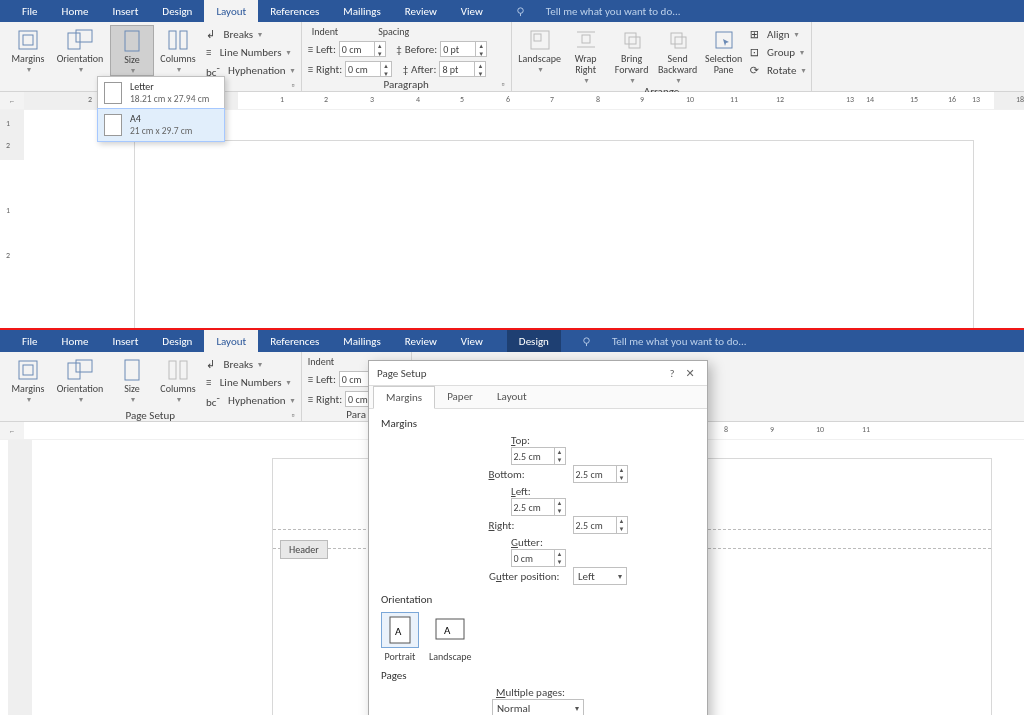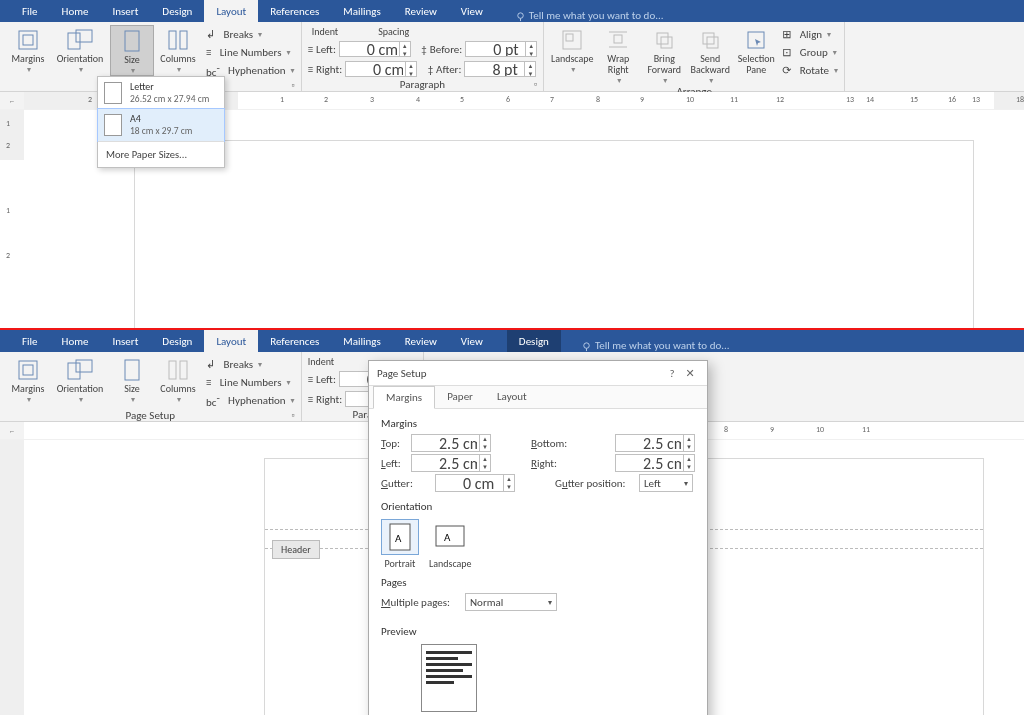--- a/index.html
+++ b/index.html
@@ -14,40 +14,40 @@
 }
 *{box-sizing:border-box;font-family:"Segoe UI",Calibri,Arial,sans-serif;font-size:11px;color:var(--text);}
 body{margin:0;background:#fff;width:1024px;}
 .word-instance{position:relative;}
 
 
 .tabbar{height:22px;background:var(--word-blue);display:flex;align-items:stretch;padding-left:10px;}
 .tab{padding:0 12px;display:flex;align-items:center;color:#fff;cursor:pointer;}
 .tab.active{background:var(--tab-active);color:var(--word-blue);}
 .tab.context{background:var(--word-blue-dark);}
-.tellme{display:flex;align-items:flex-end;color:#bcd0ea;padding-left:20px;gap:3px;}
+.tellme{display:flex;align-items:center;color:#bcd0ea;padding-left:20px;gap:20px;}
 .tellme svg{width:11px;height:11px;}
 
 
 .ribbon{height:70px;background:var(--gray-light);display:flex;border-bottom:1px solid var(--gray-border);}
 .group{display:flex;flex-direction:column;padding:0 6px;border-right:1px solid var(--gray-border);}
 .group-body{flex:1;display:flex;align-items:flex-start;gap:2px;padding-top:3px;}
 .group-label{height:14px;font-size:10px;color:var(--label);text-align:center;position:relative;}
 .group-label .launcher{position:absolute;right:0;top:0;font-size:9px;color:#888;}
 .big-btn{display:flex;flex-direction:column;align-items:center;justify-content:flex-start;width:50px;padding-top:3px;cursor:pointer;}
 .big-btn.narrow{width:44px;}
 .big-btn.wide{width:56px;}
 .big-btn .glyph{width:28px;height:24px;display:flex;align-items:center;justify-content:center;}
 .big-btn .lbl{font-size:10px;text-align:center;line-height:11px;margin-top:1px;}
 .big-btn.pressed{background:#d0d0d0;border:1px solid #aaa;}
 .small-row{display:flex;align-items:center;height:18px;gap:3px;font-size:10px;white-space:nowrap;}
 .stack{display:flex;flex-direction:column;justify-content:center;gap:0;}
 .dd{font-size:8px;color:#888;margin-left:2px;}
 .spin{display:inline-flex;border:1px solid #c0c0c0;background:#fff;height:16px;}
-.spin input{border:0;width:34px;height:14px;font-size:16px;padding:0 2px;margin-left:25px;}
+.spin input{border:0;width:34px;height:14px;font-size:10px;padding:0 2px;}
 .spin .arrows{width:11px;border-left:1px solid #c0c0c0;display:flex;flex-direction:column;}
 .spin .arrows div{flex:1;display:flex;align-items:center;justify-content:center;font-size:6px;color:#555;}
 .muted{color:#999;}
 .muted svg *{stroke:#bbb;fill:none;}
 
 
 .ruler-row{display:flex;height:18px;background:#fff;border-bottom:1px solid #f0f0f0;}
 .ruler-corner{width:24px;background:var(--gray-light);display:flex;align-items:center;justify-content:center;font-size:9px;color:#888;}
 .hruler{flex:1;position:relative;background:#efefef;overflow:hidden;}
 .hruler .white{position:absolute;top:0;bottom:0;background:#fff;}
@@ -76,21 +76,21 @@
 
 .dialog{position:absolute;background:#fff;border:1px solid #aaa;box-shadow:4px 4px 12px rgba(0,0,0,.25);z-index:30;width:340px;}
 .dlg-title{height:24px;display:flex;align-items:center;padding:0 8px;font-size:11px;color:#444;}
 .dlg-title .spacer{flex:1;}
 .dlg-close,.dlg-help{width:18px;text-align:center;cursor:pointer;color:#666;}
 .dlg-tabs{display:flex;border-top:1px solid #ddd;border-bottom:1px solid #ddd;padding-left:4px;background:#fafafa;}
 .dlg-tab{padding:4px 12px;font-size:11px;cursor:pointer;color:#555;}
 .dlg-tab.active{background:#fff;border:1px solid #ccc;border-bottom:1px solid #fff;margin-bottom:-1px;}
 .dlg-body{padding:6px 12px 8px;}
 .dlg-section-label{font-size:11px;color:#333;margin:2px 0 4px;}
-.dlg-row{display:flex;align-items:center;margin:2px 0;}
+.dlg-row{display:flex;align-items:center;margin:2px 0;flex-direction:column;}
 .dlg-row .lbl{width:54px;font-size:11px;}
 .dlg-row .lbl u{text-decoration:underline;}
 .dlg-row .col2{margin-left:40px;display:flex;align-items:center;}
 .dlg-row .col2 .lbl{width:84px;}
 .spin.dlg{height:18px;}
 .spin.dlg input{width:42px;height:16px;}
 .select{border:1px solid #c0c0c0;background:#fff;height:18px;display:flex;align-items:center;padding:0 4px;min-width:54px;justify-content:space-between;cursor:pointer;}
 .select .tri{font-size:8px;color:#555;}
 .orient-box{display:inline-flex;flex-direction:column;align-items:center;margin-right:10px;cursor:pointer;margin-top:2px;}
 .orient-box .ic{width:38px;height:36px;border:1px solid transparent;display:flex;align-items:center;justify-content:center;}
@@ -329,31 +329,30 @@
     <div class="canvas">
       <div class="page" style="left:110px;top:30px;width:840px;height:400px;"></div>
     </div>
   </div>
 
   <div class="size-menu" style="left:97px;top:76px;">
     <div class="size-item">
       <div class="pg"></div>
       <div class="txt">
           <span class="t">Letter</span>
-          <span class="s">26.52 cm x 27.94 cm</span>
+          <span class="s">18.21 cm x 27.94 cm</span>
         </div>
     </div>
     <div class="size-item hover">
       <div class="pg"></div>
       <div class="txt">
           <span class="t">A4</span>
-          <span class="s">18 cm x 29.7 cm</span>
-        </div>
-    </div>
-    <div class="size-more">More Paper Sizes...</div>
+          <span class="s">21 cm x 29.7 cm</span>
+        </div>
+    </div>
   </div>
 </div>
 
 <div class="divider"></div>
 
 <div class="word-instance" id="instance-bottom" style="height:385px;overflow:hidden;">
   <div class="tabbar">
     <div class="tab">File</div>
     <div class="tab">Home</div>
     <div class="tab">Insert</div>
@@ -464,21 +463,21 @@
         <span class="num" style="left: 562px;">5</span>
         <span class="num" style="left: 608px;">6</span>
         <span class="num" style="left: 654px;">7</span>
         <span class="num" style="left: 700px;">8</span>
         <span class="num" style="left: 746px;">9</span>
         <span class="num" style="left: 792px;">10</span>
         <span class="num" style="left: 838px;">11</span>
       </div>
   </div>
 
-  <div class="docarea" style="height:275px;">
+  <div class="docarea" style="height:275px;margin-left:8px;">
     <div class="vruler"></div>
     <div class="canvas">
       <div class="page" style="left:240px;top:18px;width:720px;height:500px;">
         <div class="header-zone" style="top:70px;height:20px;"></div>
       </div>
       <div class="header-tab" style="left:248px;top:100px;">Header</div>
     </div>
   </div>
 
   <div class="dialog" style="left:368px;top:30px;">

